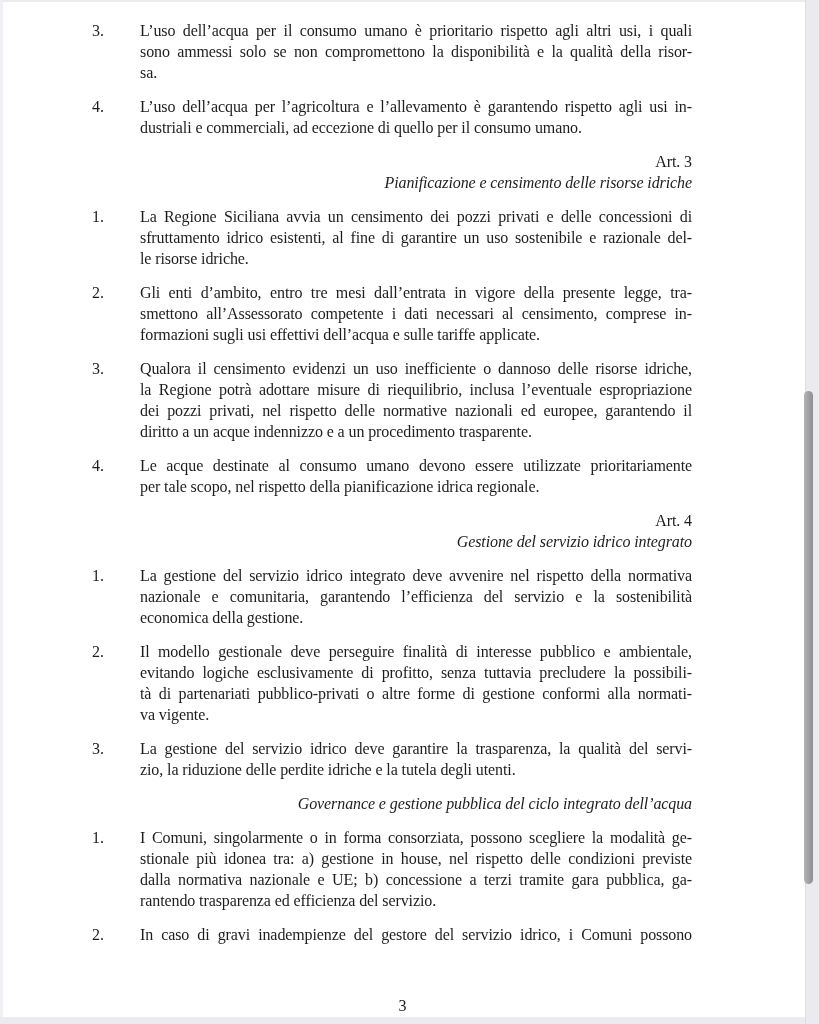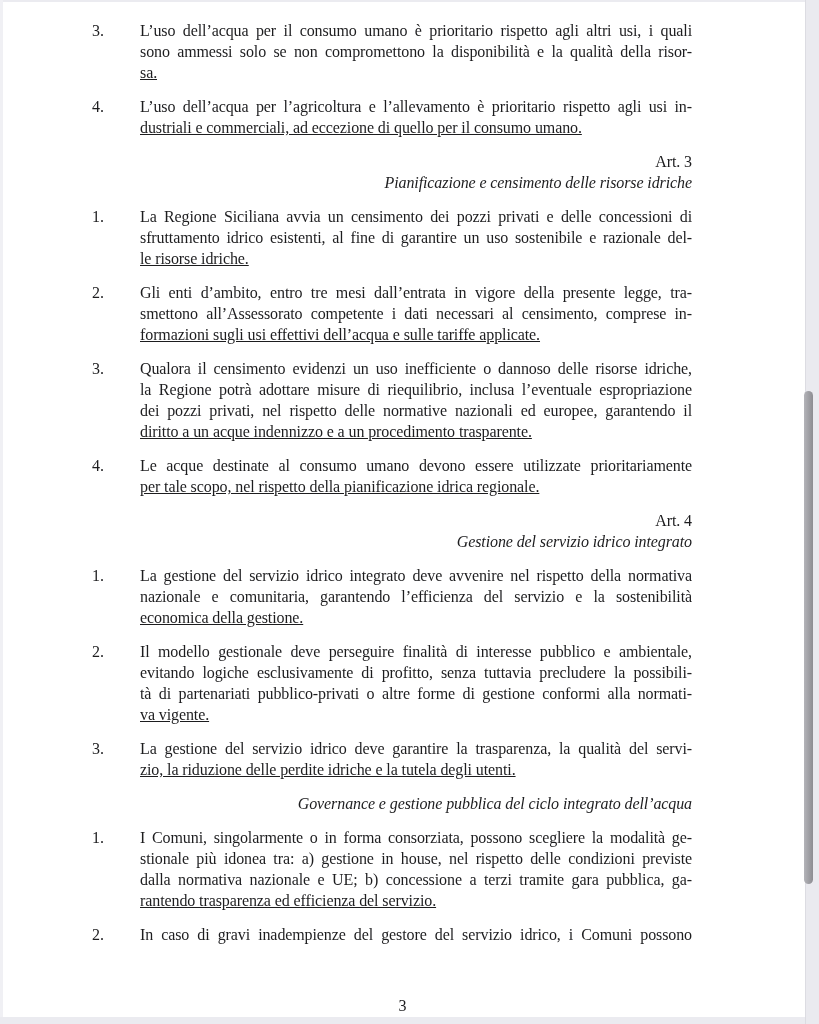--- a/index.html
+++ b/index.html
@@ -52,21 +52,20 @@
   .line.just{
     white-space:normal;
     text-align:justify;
     text-align-last:justify;
     overflow:hidden;
     margin-left:22px;
   }
   .line.last{
     text-align:left;
     text-align-last:left;
-    text-decoration:underline;
   }
   .heading-block{text-align:right;}
   .art-title{height:21px;}
   .art-subtitle{height:21px;font-style:italic;}
 
   .page-number{
     position:absolute;
     left:0;
     top:997px;
     width:805px;
@@ -106,21 +105,21 @@
         <span class="num">3.</span>
         <div class="lines">
           <div class="line just">L’uso dell’acqua per il consumo umano è prioritario rispetto agli altri usi, i quali</div>
           <div class="line just">sono ammessi solo se non compromettono la disponibilità e la qualità della risor-</div>
           <div class="line just last">sa.</div>
         </div>
       </div>
       <div class="block item">
         <span class="num">4.</span>
         <div class="lines">
-          <div class="line just">L’uso dell’acqua per l’agricoltura e l’allevamento è prioritario rispetto agli usi in-</div>
+          <div class="line just">L’uso dell’acqua per l’agricoltura e l’allevamento è garantendo rispetto agli usi in-</div>
           <div class="line just last">dustriali e commerciali, ad eccezione di quello per il consumo umano.</div>
         </div>
       </div>
       <div class="block heading-block">
         <div class="art-title">Art. 3</div>
         <div class="art-subtitle">Pianificazione e censimento delle risorse idriche</div>
       </div>
       <div class="block item">
         <span class="num">1.</span>
         <div class="lines">

